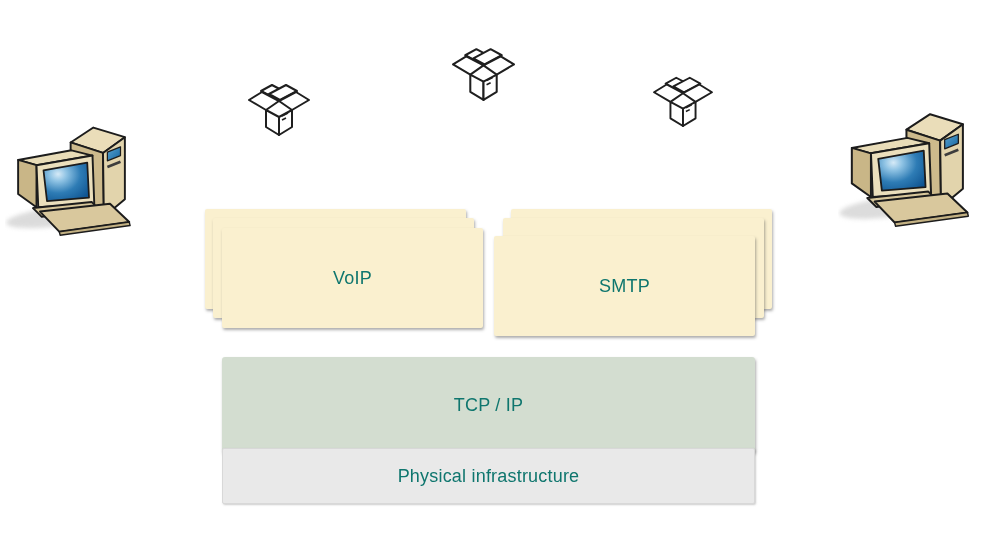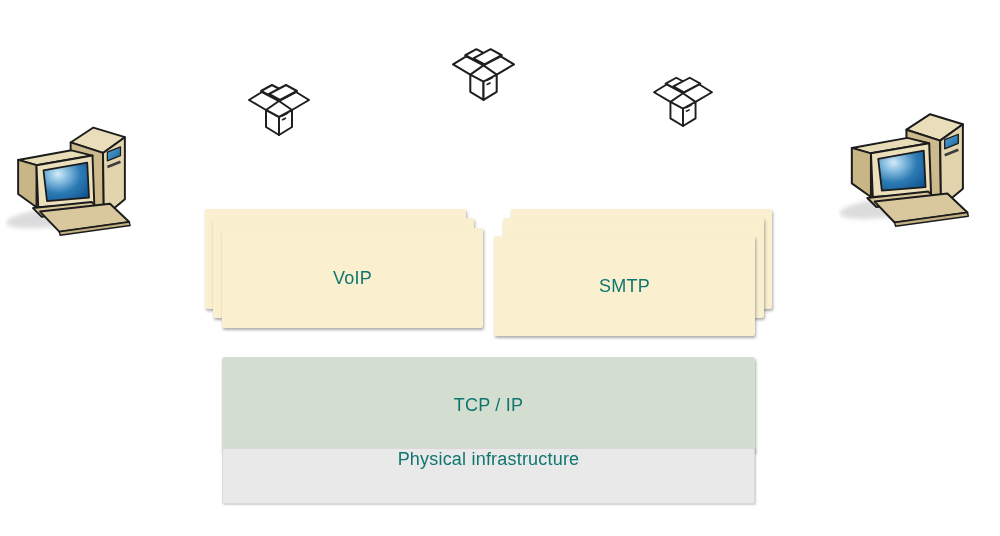--- a/index.html
+++ b/index.html
@@ -19,21 +19,21 @@
     position:absolute;left:222px;top:339px;width:533px;height:96px;
     background:#D3DDD0;border-radius:3px;
     box-shadow:1px 2px 3px rgba(70,70,70,0.45);
     display:flex;align-items:center;justify-content:center;margin-top:18px;
   }
   
   .phys-box{
     position:absolute;left:222px;top:448px;width:533px;height:56px;
     background:#E9E9E9;border:1px solid #D8D8D8;border-radius:2px;
     box-shadow:1px 1px 2px rgba(110,110,110,0.35);
-    display:flex;justify-content:center;box-sizing:border-box;
+    display:flex;align-items:center;justify-content:center;box-sizing:border-box;
   }
   .icon-svg{position:absolute;display:block;}
 </style>
 </head>
 <body>
 
 <svg width="0" height="0" style="position:absolute" aria-hidden="true">
   <defs>
     <radialGradient id="screenGrad" cx="32%" cy="30%" r="85%">
       <stop offset="0%" stop-color="#D6EAF7"></stop>

